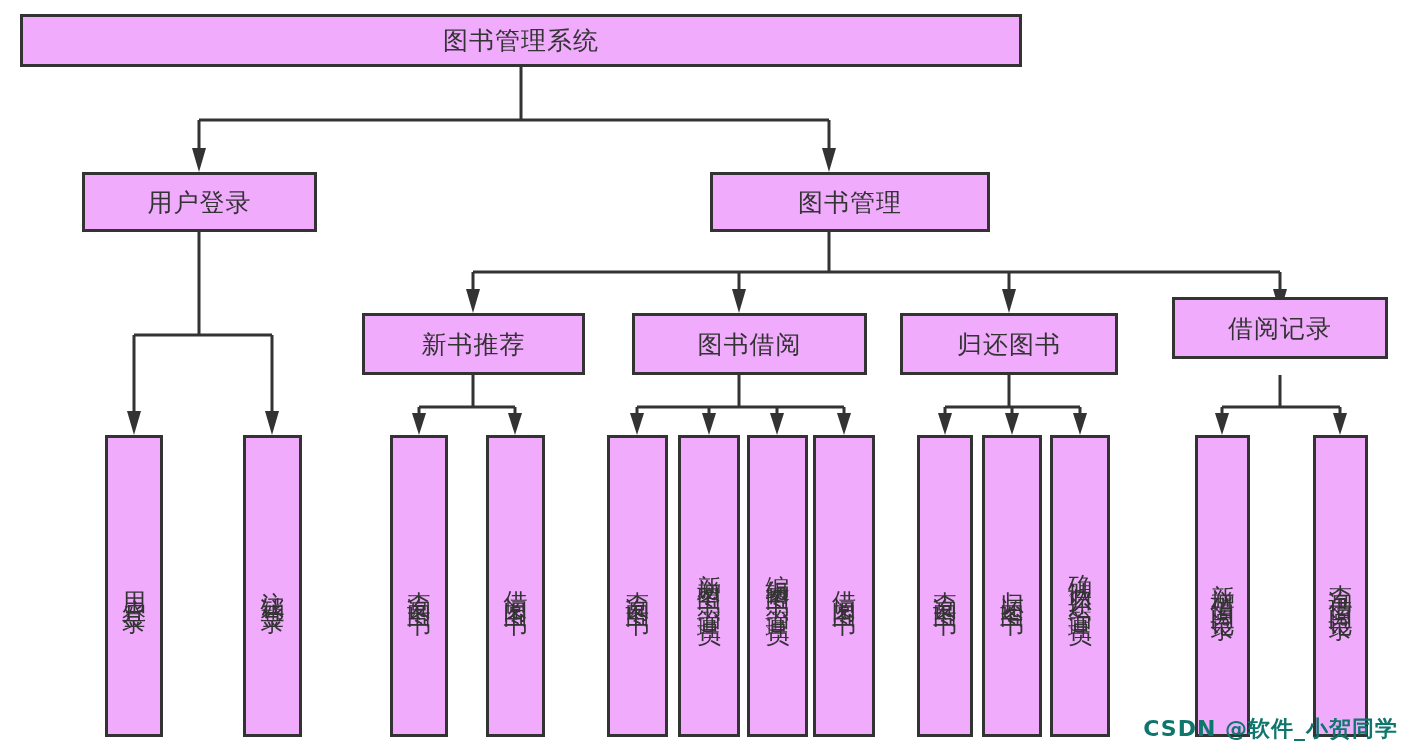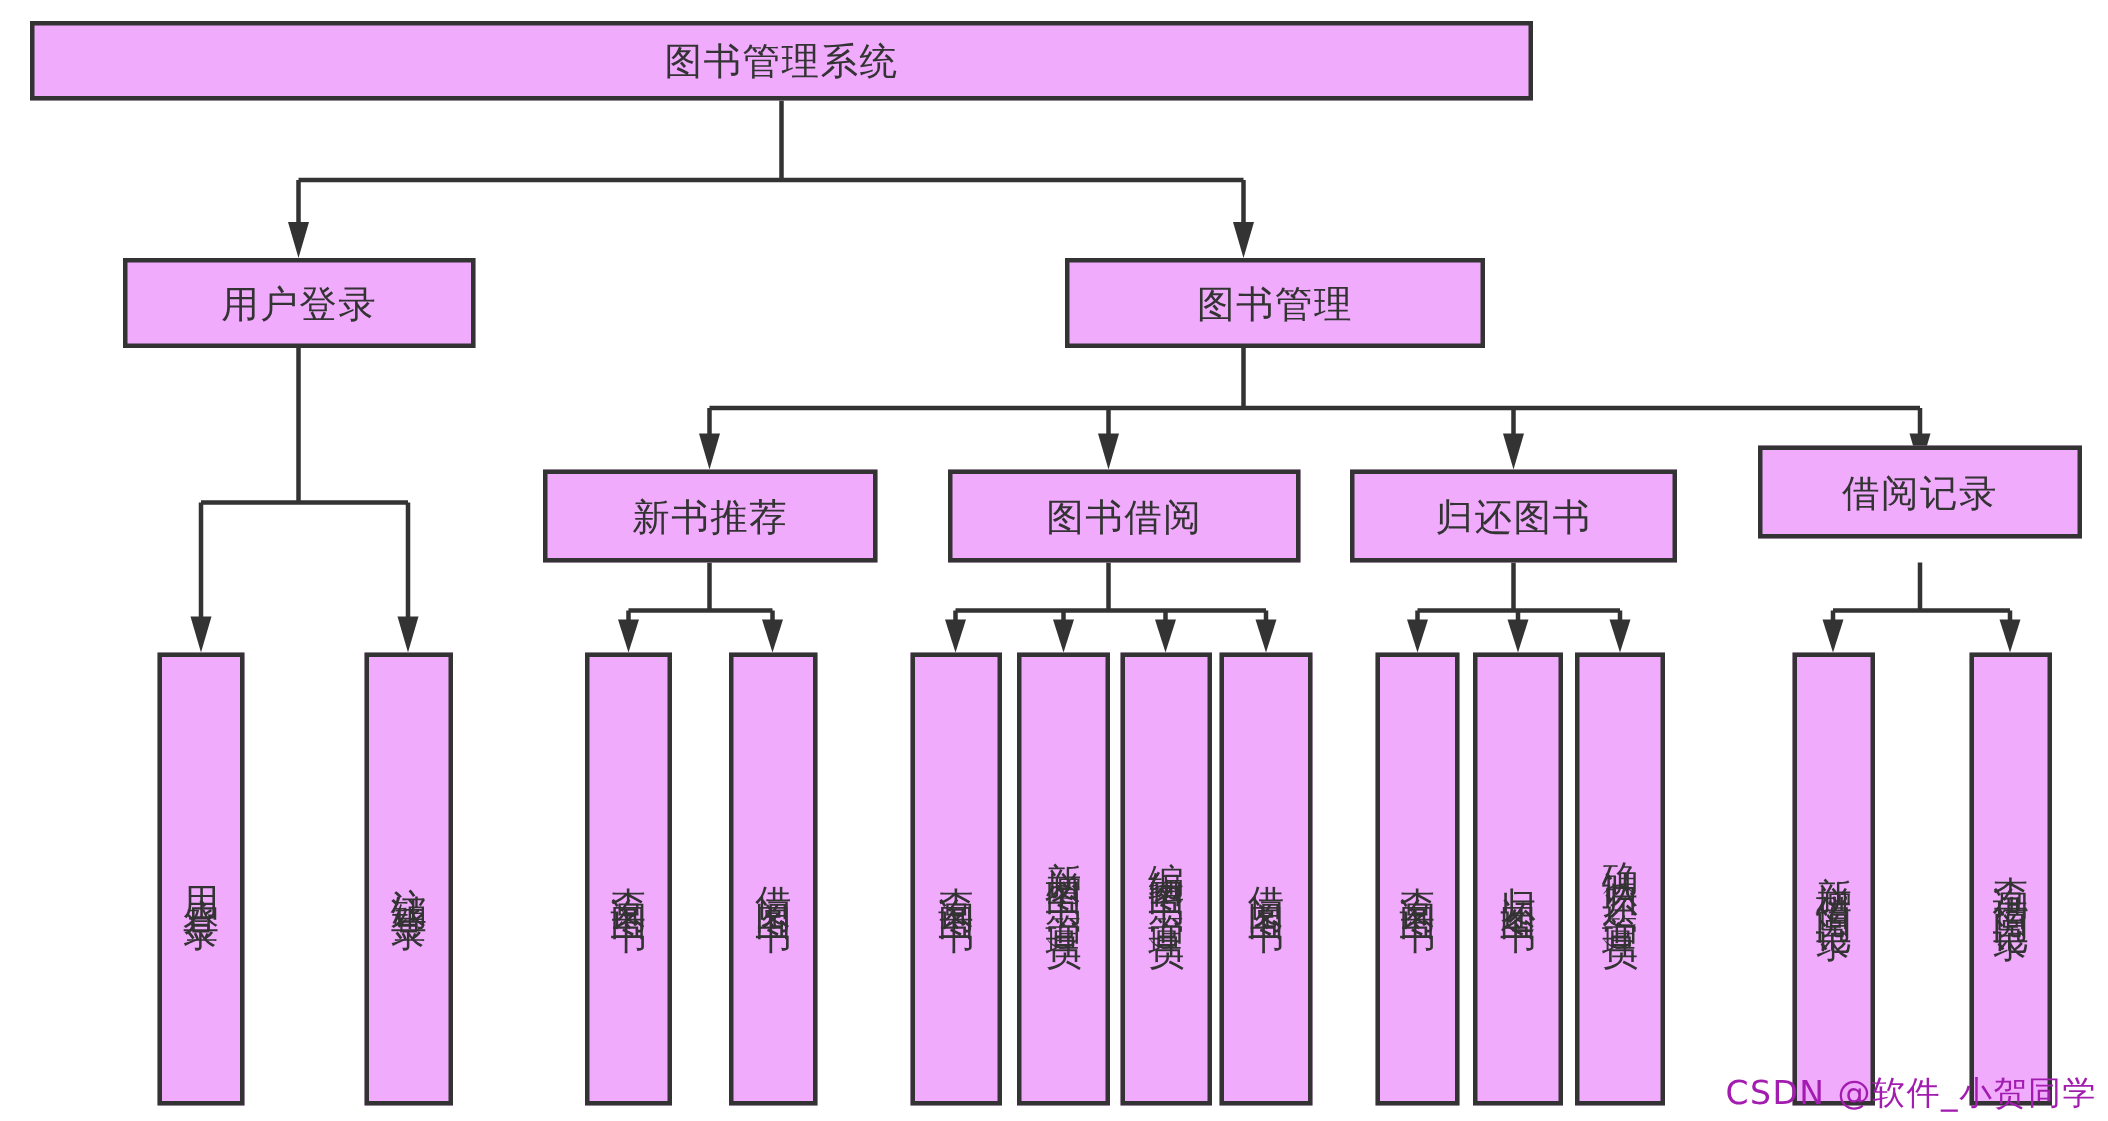--- a/index.html
+++ b/index.html
@@ -53,22 +53,23 @@
   #connectors polygon {
     fill: #333333;
     stroke: none;
   }
   .watermark {
     position: absolute;
     right: 7px;
     top: 714px;
     font-size: 22px;
     letter-spacing: 1px;
-    color: #a21caf;
+    color: #0f766e;
     white-space: nowrap;
+    font-weight: bold;
   }
 </style>
 </head>
 <body>
 
 <svg id="connectors" viewBox="0 0 1405 747" xmlns="http://www.w3.org/2000/svg">
 
   <path d="M521,67 V120 M199,120 H829 M199,120 V150 M829,120 V150"></path>
   <polygon points="192,148 206,148 199,172"></polygon>
   <polygon points="822,148 836,148 829,172"></polygon>

